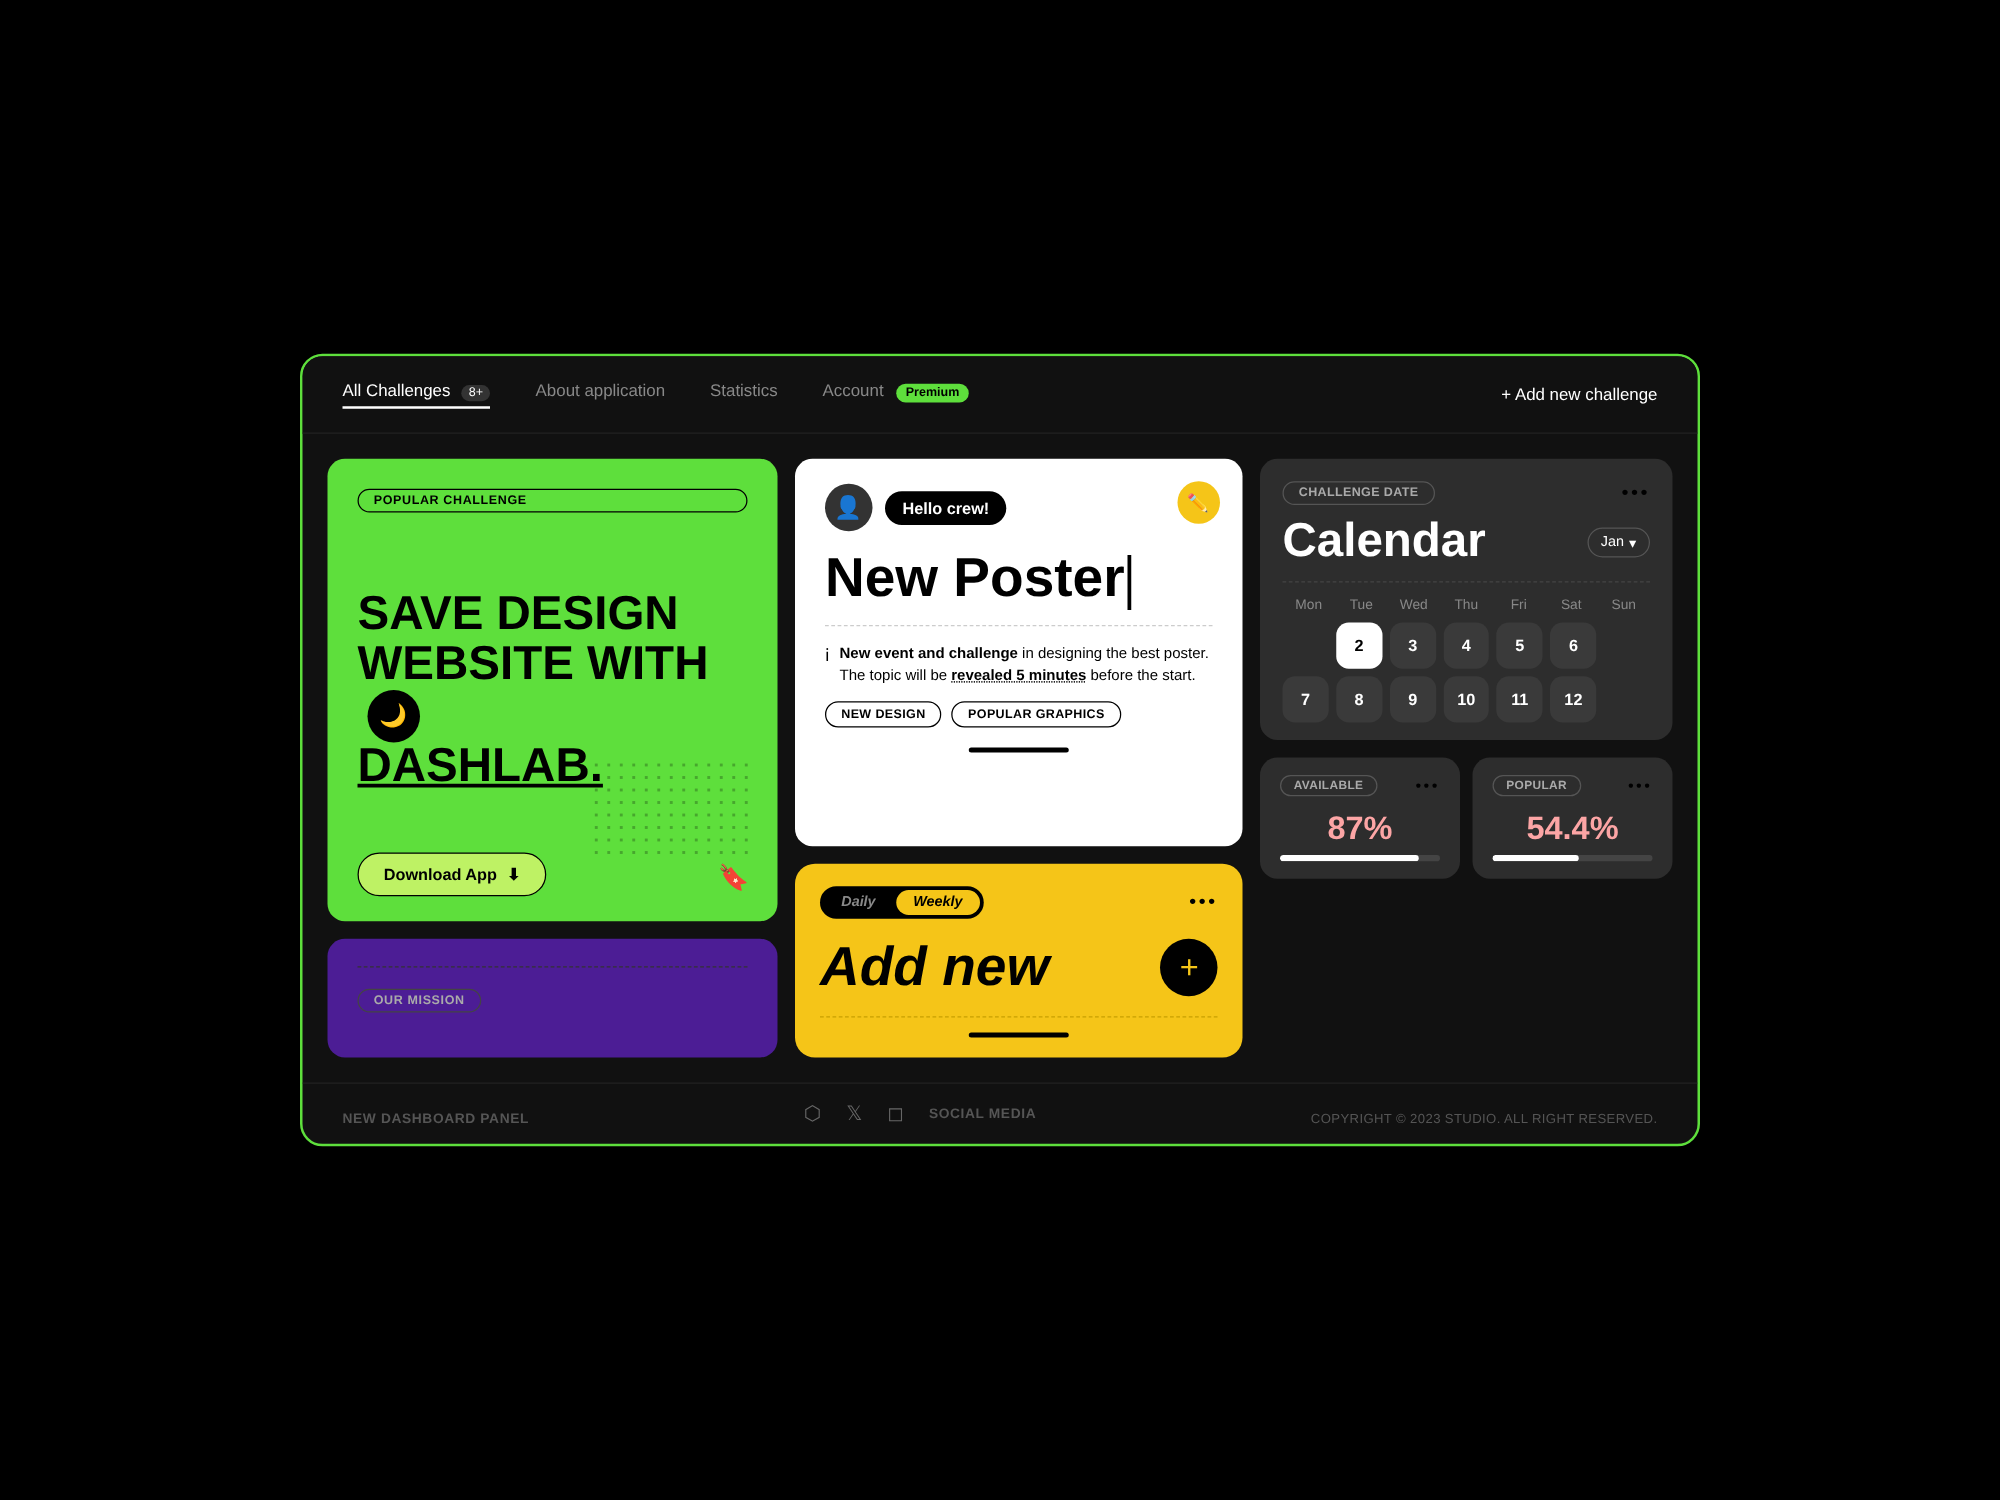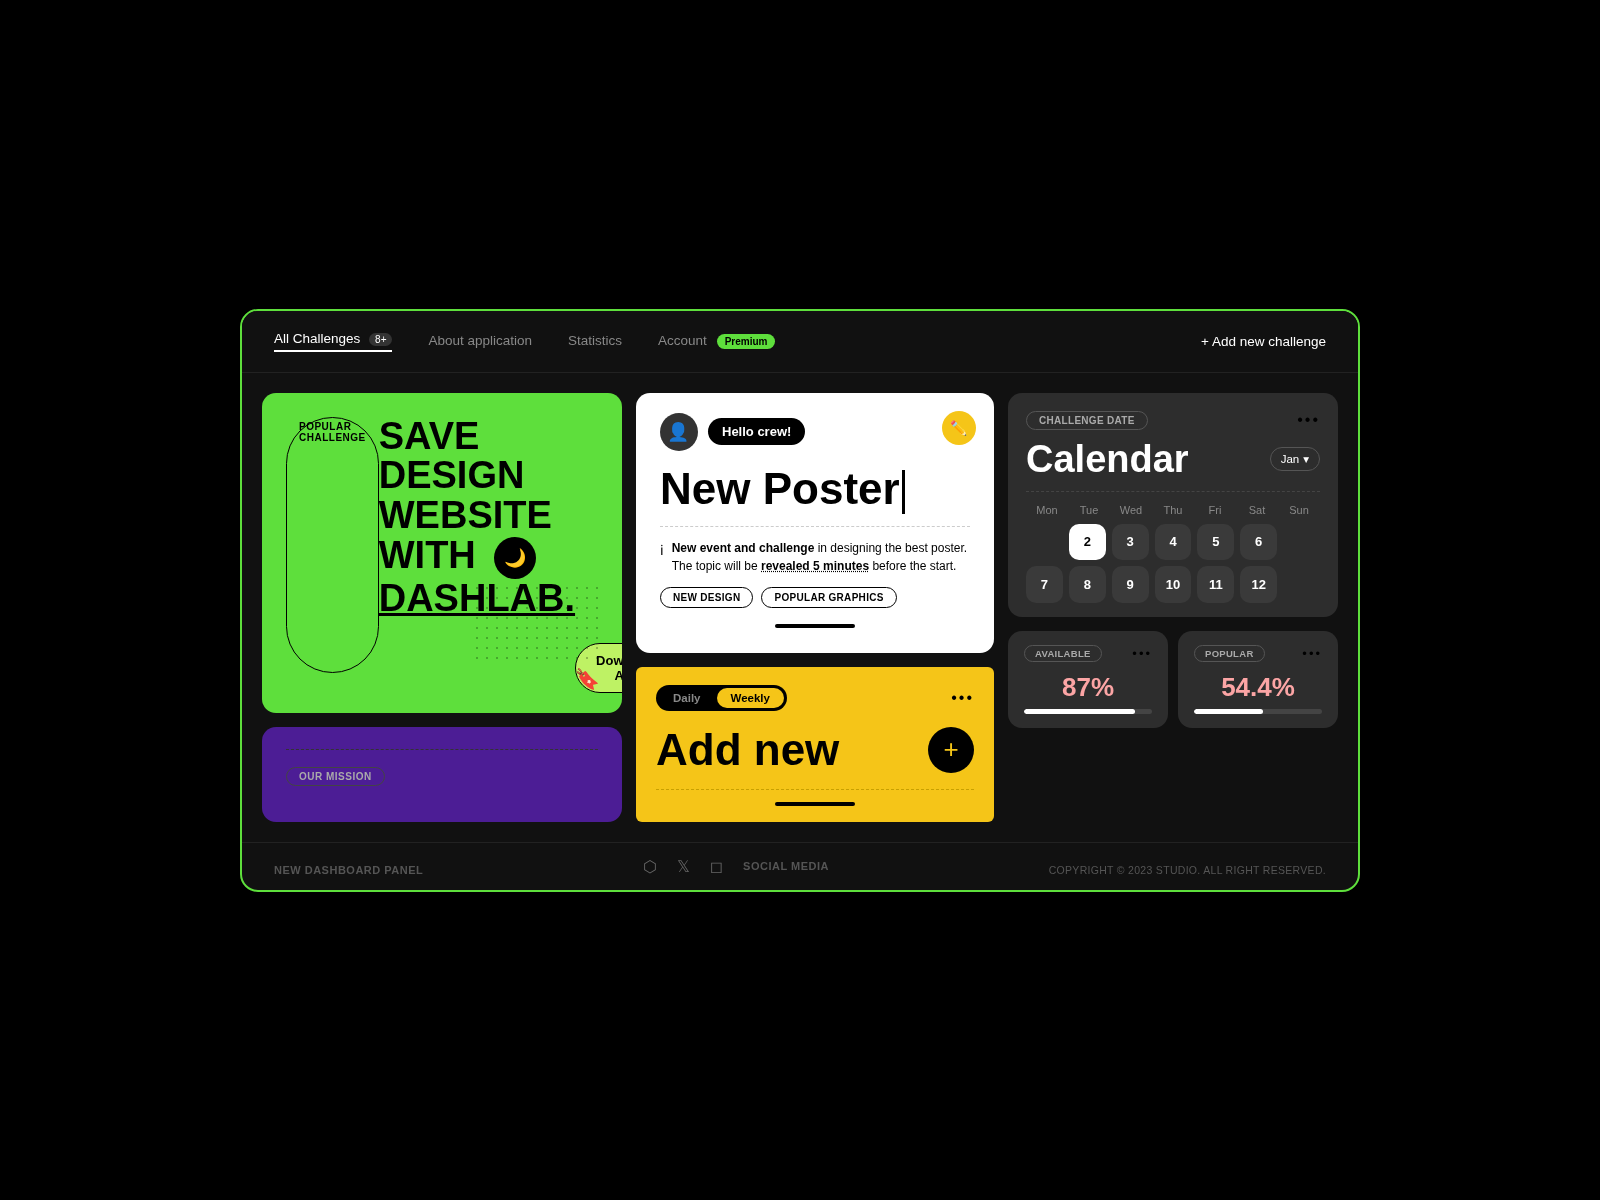--- a/index.html
+++ b/index.html
@@ -22,21 +22,21 @@
     .nav {
       background: #111;
       padding: 0 32px;
       display: flex;
       align-items: center;
       height: 62px;
       border-bottom: 1px solid #222;
     }
     .nav-tabs {
       display: flex;
-      align-items: flex-end;
+      align-items: flex-start;
       gap: 36px;
       flex: 1;
     }
     .nav-tab {
       font-size: 13.5px;
       color: #888;
       cursor: pointer;
       padding-bottom: 4px;
       white-space: nowrap;
     }
@@ -87,22 +87,23 @@
       flex-direction: column;
       gap: 14px;
     }
     .green-card {
       background: #5edf3c;
       border-radius: 14px;
       padding: 24px 24px 20px;
       position: relative;
       min-height: 320px;
       display: flex;
-      flex-direction: row;
+      flex-direction: column;
       overflow: hidden;
+      gap: 42px;
     }
     .popular-badge {
       display: inline-block;
       border: 1.5px solid #000;
       border-radius: 50px;
       padding: 3px 12px;
       font-size: 10px;
       font-weight: 700;
       letter-spacing: 0.5px;
       color: #000;
@@ -320,23 +321,24 @@
     }
     .card-bottom-bar {
       width: 80px;
       height: 4px;
       background: #000;
       border-radius: 2px;
       margin: 16px auto 0;
     }
     .yellow-card {
       background: #f5c518;
-      border-radius: 6px;
+      border-radius: 16px;
       padding: 18px 20px 16px;
       position: relative;
+      font-style: italic;
     }
     .yellow-card-header {
       display: flex;
       align-items: center;
       justify-content: space-between;
       margin-bottom: 14px;
     }
     .toggle-group {
       display: flex;
       background: #000;

